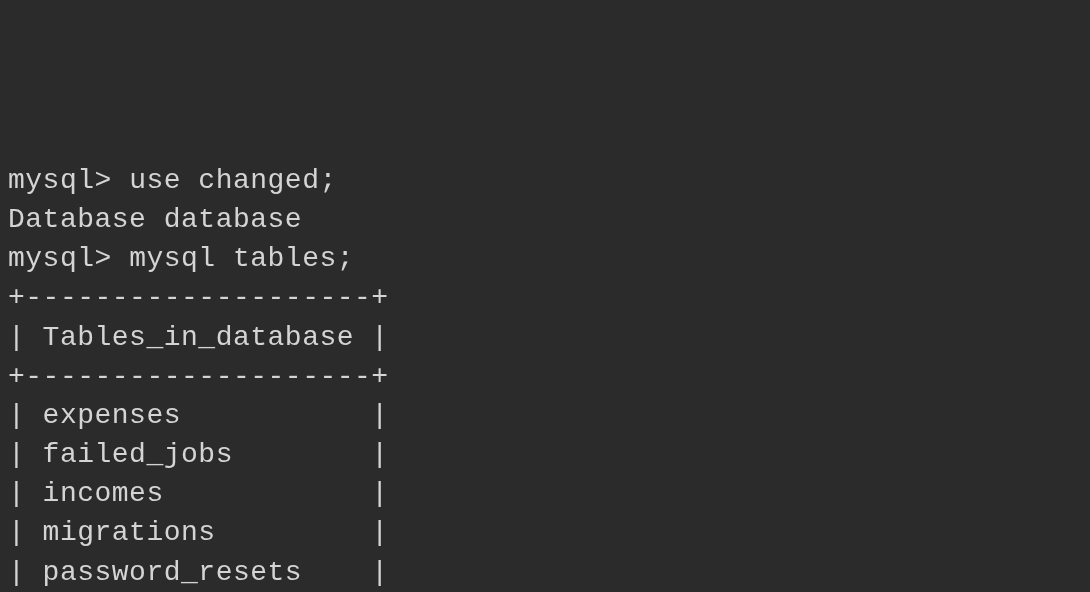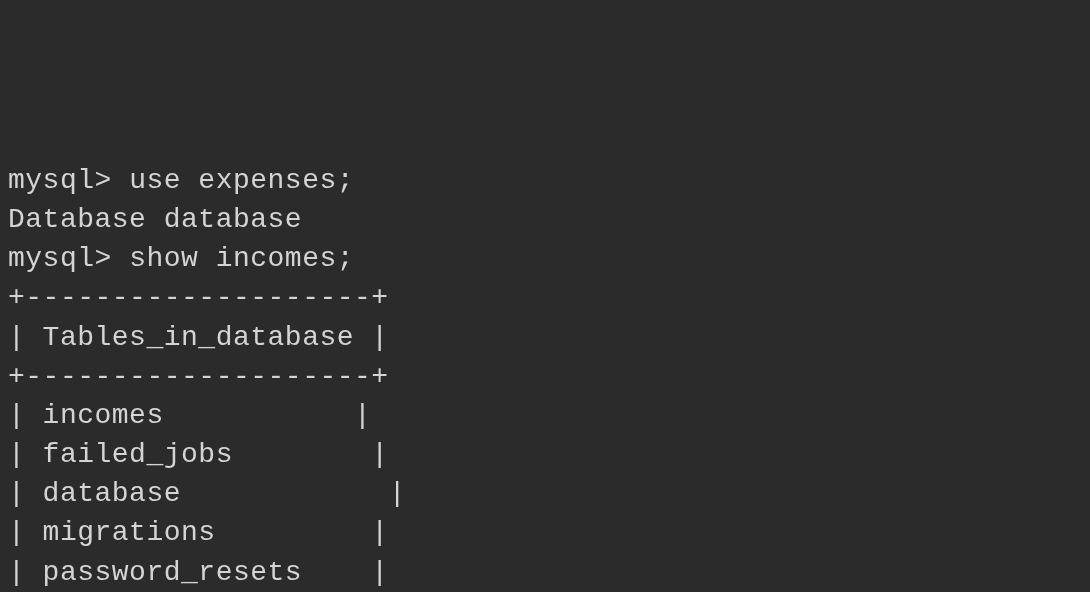--- a/index.html
+++ b/index.html
@@ -15,29 +15,29 @@
     }
     .terminal {
       letter-spacing: 0.5px;
     }
   </style>
 </head>
 <body>
 
 
 
-<div class="terminal"><span>mysql&gt; </span><span>use expenses;</span>
+<div class="terminal"><span>mysql&gt; </span><span>use changed;</span>
 <span>Database database</span>
-<span>mysql&gt; </span><span>show incomes;</span>
+<span>mysql&gt; </span><span>mysql tables;</span>
 <span>+--------------------+</span>
 <span>| Tables_in_database |</span>
 <span>+--------------------+</span>
-<span>| incomes           |</span>
+<span>| expenses           |</span>
 <span>| failed_jobs        |</span>
-<span>| database            |</span>
+<span>| incomes            |</span>
 <span>| migrations         |</span>
 <span>| password_resets    |</span>
 
 
 
 </div>
 
 
 
 

